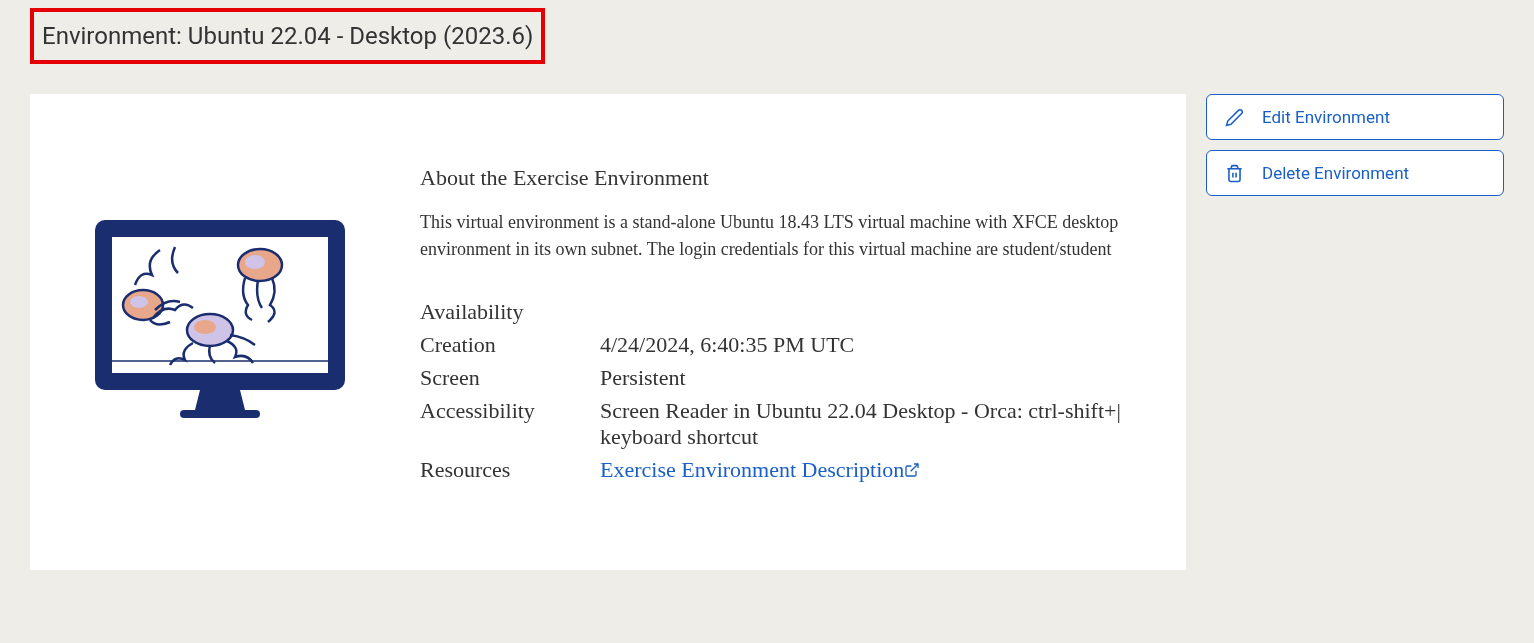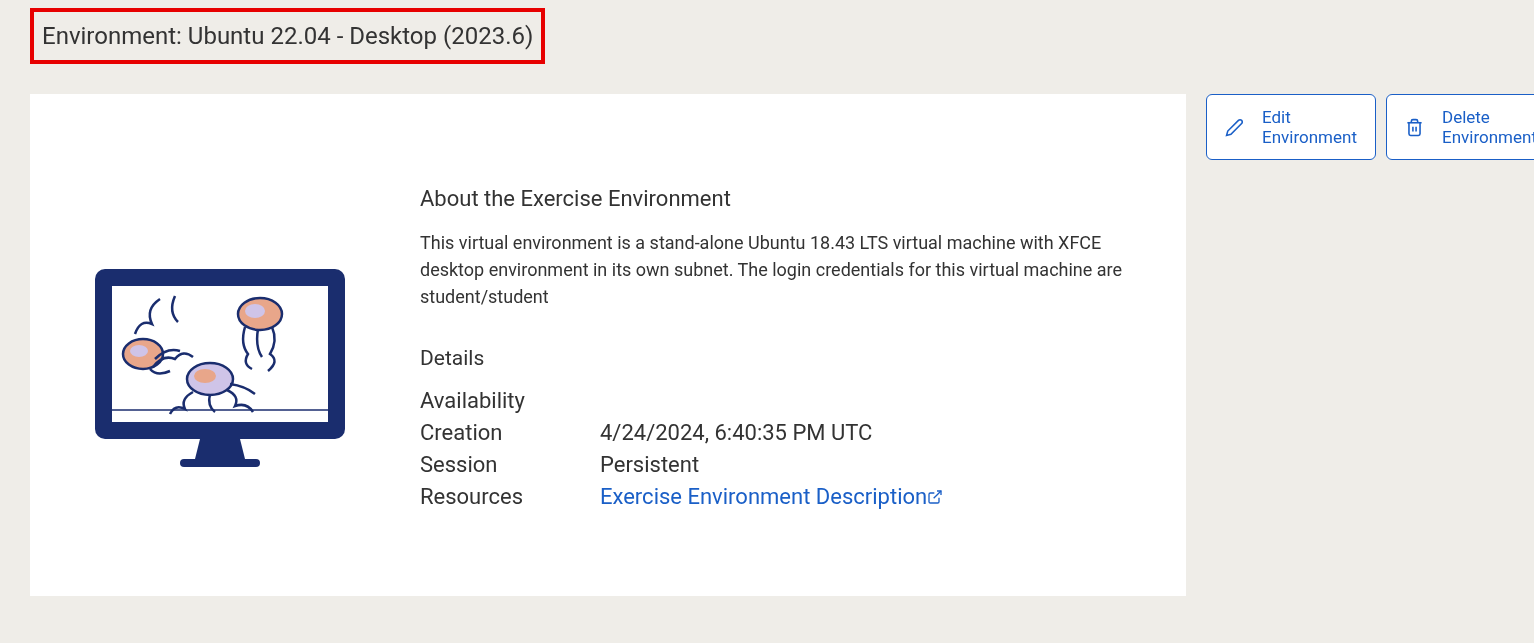--- a/index.html
+++ b/index.html
@@ -26,24 +26,25 @@
       margin-bottom: 30px;
     }
     .content-row {
       display: flex;
       gap: 20px;
       align-items: flex-start;
     }
     .main-card {
       background: #fff;
       flex: 1;
-      padding: 92px 50px 80px 60px;
+      padding: 71px 50px 80px 60px;
       display: flex;
       gap: 70px;
-      align-items: center;
+      align-items: flex-start;
+      font-family: Liberation Serif, serif;
     }
     .env-image {
       width: 260px;
       flex-shrink: 0;
       margin-top: 50px;
     }
     .main-content {
       flex: 1;
     }
     .section-heading {
@@ -88,20 +89,21 @@
       align-items: center;
     }
     .external-icon {
       width: 16px;
       height: 16px;
     }
     .sidebar {
       width: 298px;
       flex-shrink: 0;
       display: flex;
+      flex-direction: column;
       gap: 10px;
     }
     .action-button {
       background: #fff;
       border: 1.5px solid #1a5fc7;
       border-radius: 6px;
       padding: 12px 18px;
       color: #1a5fc7;
       font-size: 17px;
       display: flex;
@@ -178,33 +180,36 @@
           <path d="M 85 32 Q 78 48 88 58" stroke="#1a2d6e" stroke-width="2.5" fill="none"></path>
         </g>
       </svg>
     </div>
 
     <div class="main-content">
 
       <h2 class="section-heading">About the Exercise Environment</h2>
       <p class="about-text">This virtual environment is a stand-alone Ubuntu 18.43 LTS virtual machine with XFCE desktop environment in its own subnet. The login credentials for this virtual machine are student/student</p>
 
-      <h2 class="details-heading">Details</h2>
 
       <div class="details-table">
         <div class="details-row">
           <div class="details-label">Availability</div>
         </div>
         <div class="details-row">
           <div class="details-label">Creation</div>
           <div class="details-value">4/24/2024, 6:40:35 PM UTC</div>
         </div>
         <div class="details-row">
-          <div class="details-label">Session</div>
+          <div class="details-label">Screen</div>
           <div class="details-value">Persistent</div>
+        </div>
+        <div class="details-row">
+          <div class="details-label">Accessibility</div>
+          <div class="details-value">Screen Reader in Ubuntu 22.04 Desktop - Orca: ctrl-shift+| keyboard shortcut</div>
         </div>
         <div class="details-row">
           <div class="details-label">Resources</div>
           <div class="details-value">
             <a href="#" class="resource-link">
               <span>Exercise Environment Description</span>
               <svg class="external-icon" viewBox="0 0 24 24" fill="none" stroke="#1a5fc7" stroke-width="2">
                 <path d="M18 13v6a2 2 0 0 1-2 2H5a2 2 0 0 1-2-2V8a2 2 0 0 1 2-2h6"></path>
                 <polyline points="15 3 21 3 21 9"></polyline>
                 <line x1="10" y1="14" x2="21" y2="3"></line>

